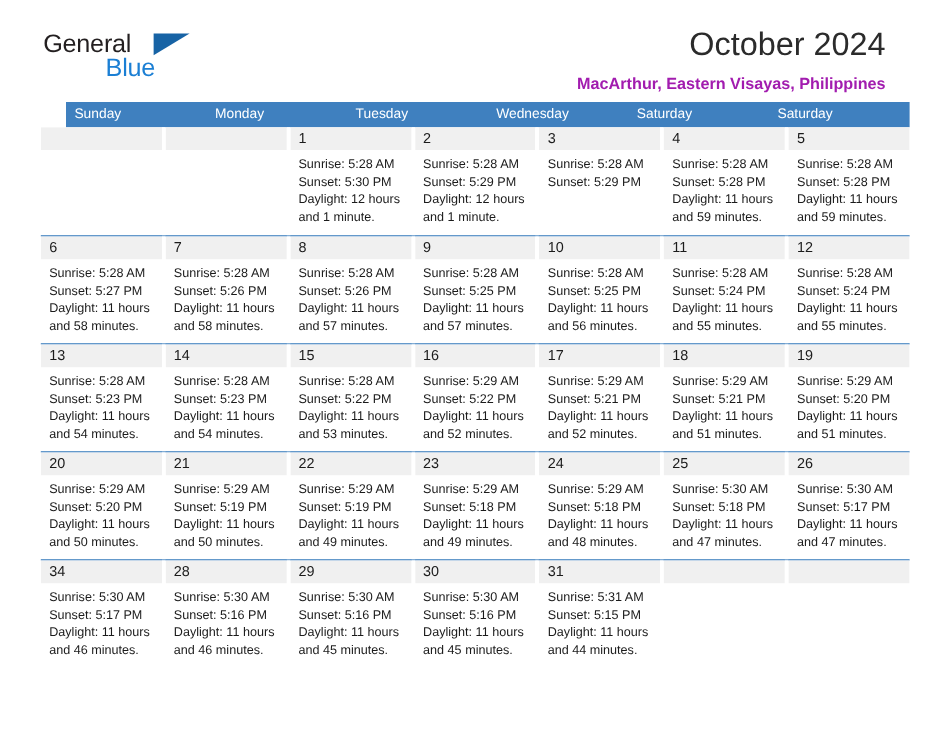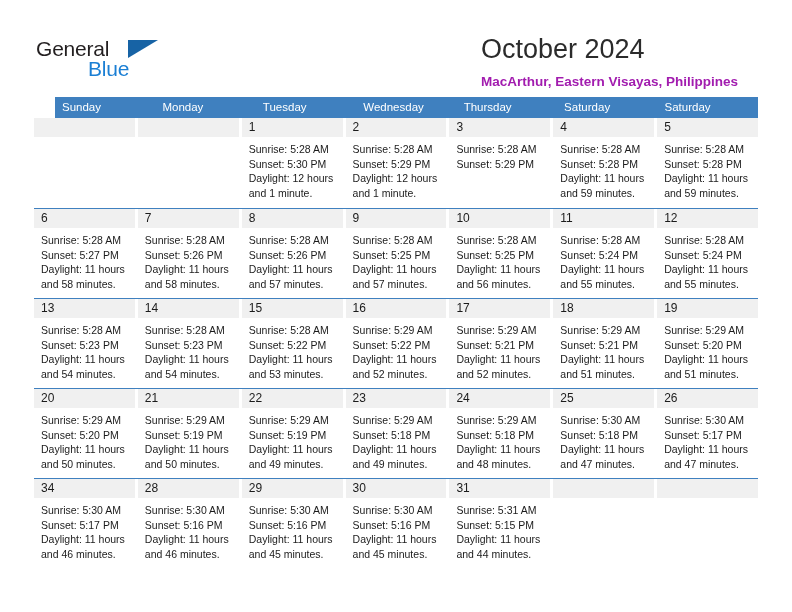--- a/index.html
+++ b/index.html
@@ -12,21 +12,21 @@
     height: 612px;
     font-family: "Liberation Sans", sans-serif;
     color: #000000;
     overflow: hidden;
   }
   .page {
     position: relative;
     width: 772px;
     height: 612px;
     box-sizing: border-box;
-    padding: 16px 34px;
+    padding: 4px 34px;
   }
 
   
   .header {
     position: relative;
     height: 78px;
   }
   .logo {
     position: absolute;
     left: 0;
@@ -60,21 +60,21 @@
     width: 0;
     height: 0;
     border-left: 30px solid #1763a5;
     border-bottom: 18px solid transparent;
   }
 
   .title-block {
     position: absolute;
     right: 0;
     top: 18px;
-    text-align: left;
+    text-align: right;
   }
   .cal-title {
     font-size: 27px;
     color: #2b2b2b;
     line-height: 1.15;
     font-weight: normal;
     margin: 0;
   }
   .cal-subtitle {
     font-size: 13.5px;
@@ -169,21 +169,20 @@
 
   </div>
 
   <div class="calendar">
 
     <div class="weekdays">
       <div class="weekday">Sunday</div>
       <div class="weekday">Monday</div>
       <div class="weekday">Tuesday</div>
       <div class="weekday">Wednesday</div>
-      <div class="weekday">Thursday</div>
       <div class="weekday">Saturday</div>
       <div class="weekday">Saturday</div>
     </div>
 
     <div id="weeks-container">
         <div class="week">
           <div class="day empty">
             <div class="day-number"></div>
           </div>
           <div class="day empty">

